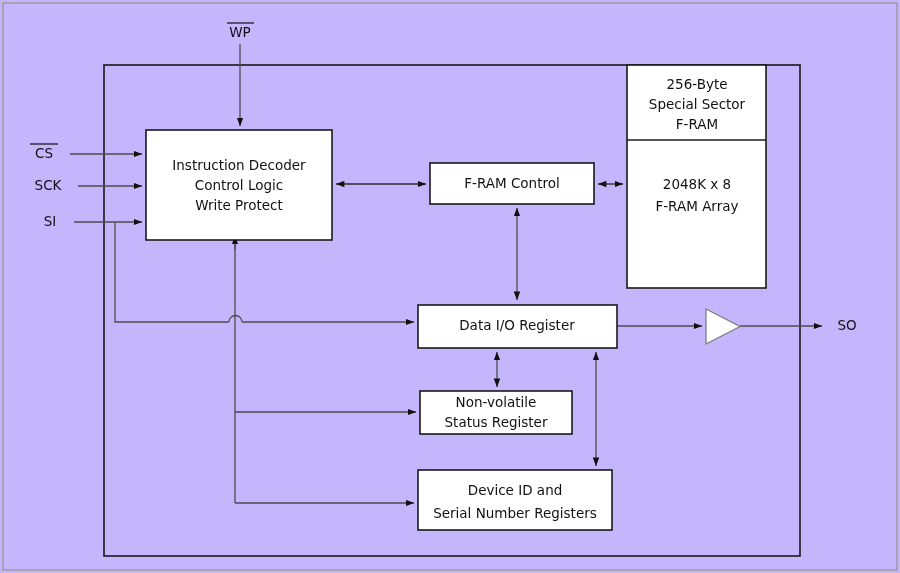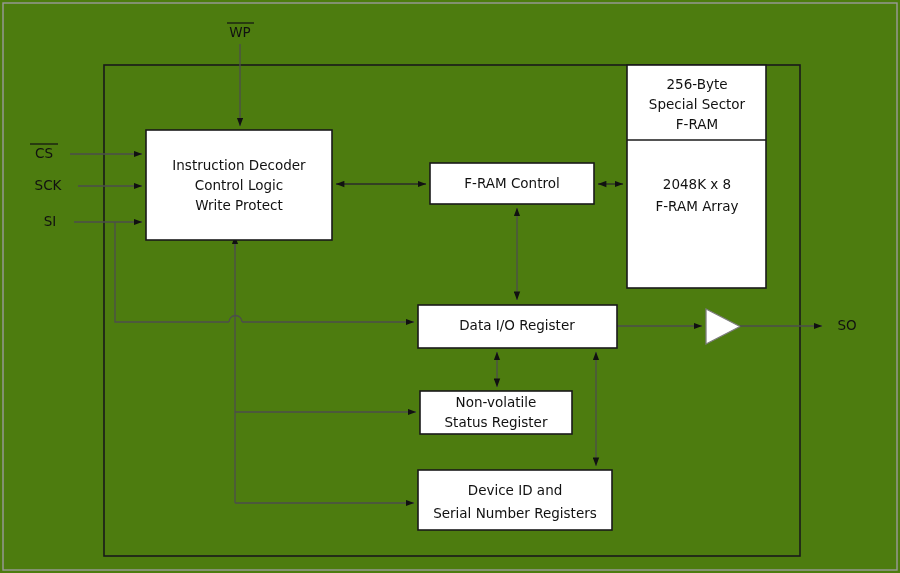--- a/index.html
+++ b/index.html
@@ -7,21 +7,21 @@
     padding: 0;
     background: #ffffff;
   }
   body {
     font-family: "DejaVu Sans", sans-serif;
   }
   #diagram-root {
     position: relative;
     width: 900px;
     height: 573px;
-    background: #4d7c0f;
+    background: #c4b5fd;
     overflow: hidden;
   }
   #diagram-root svg {
     position: absolute;
     top: 0;
     left: 0;
     width: 900px;
     height: 573px;
   }
   .blk-rect {

